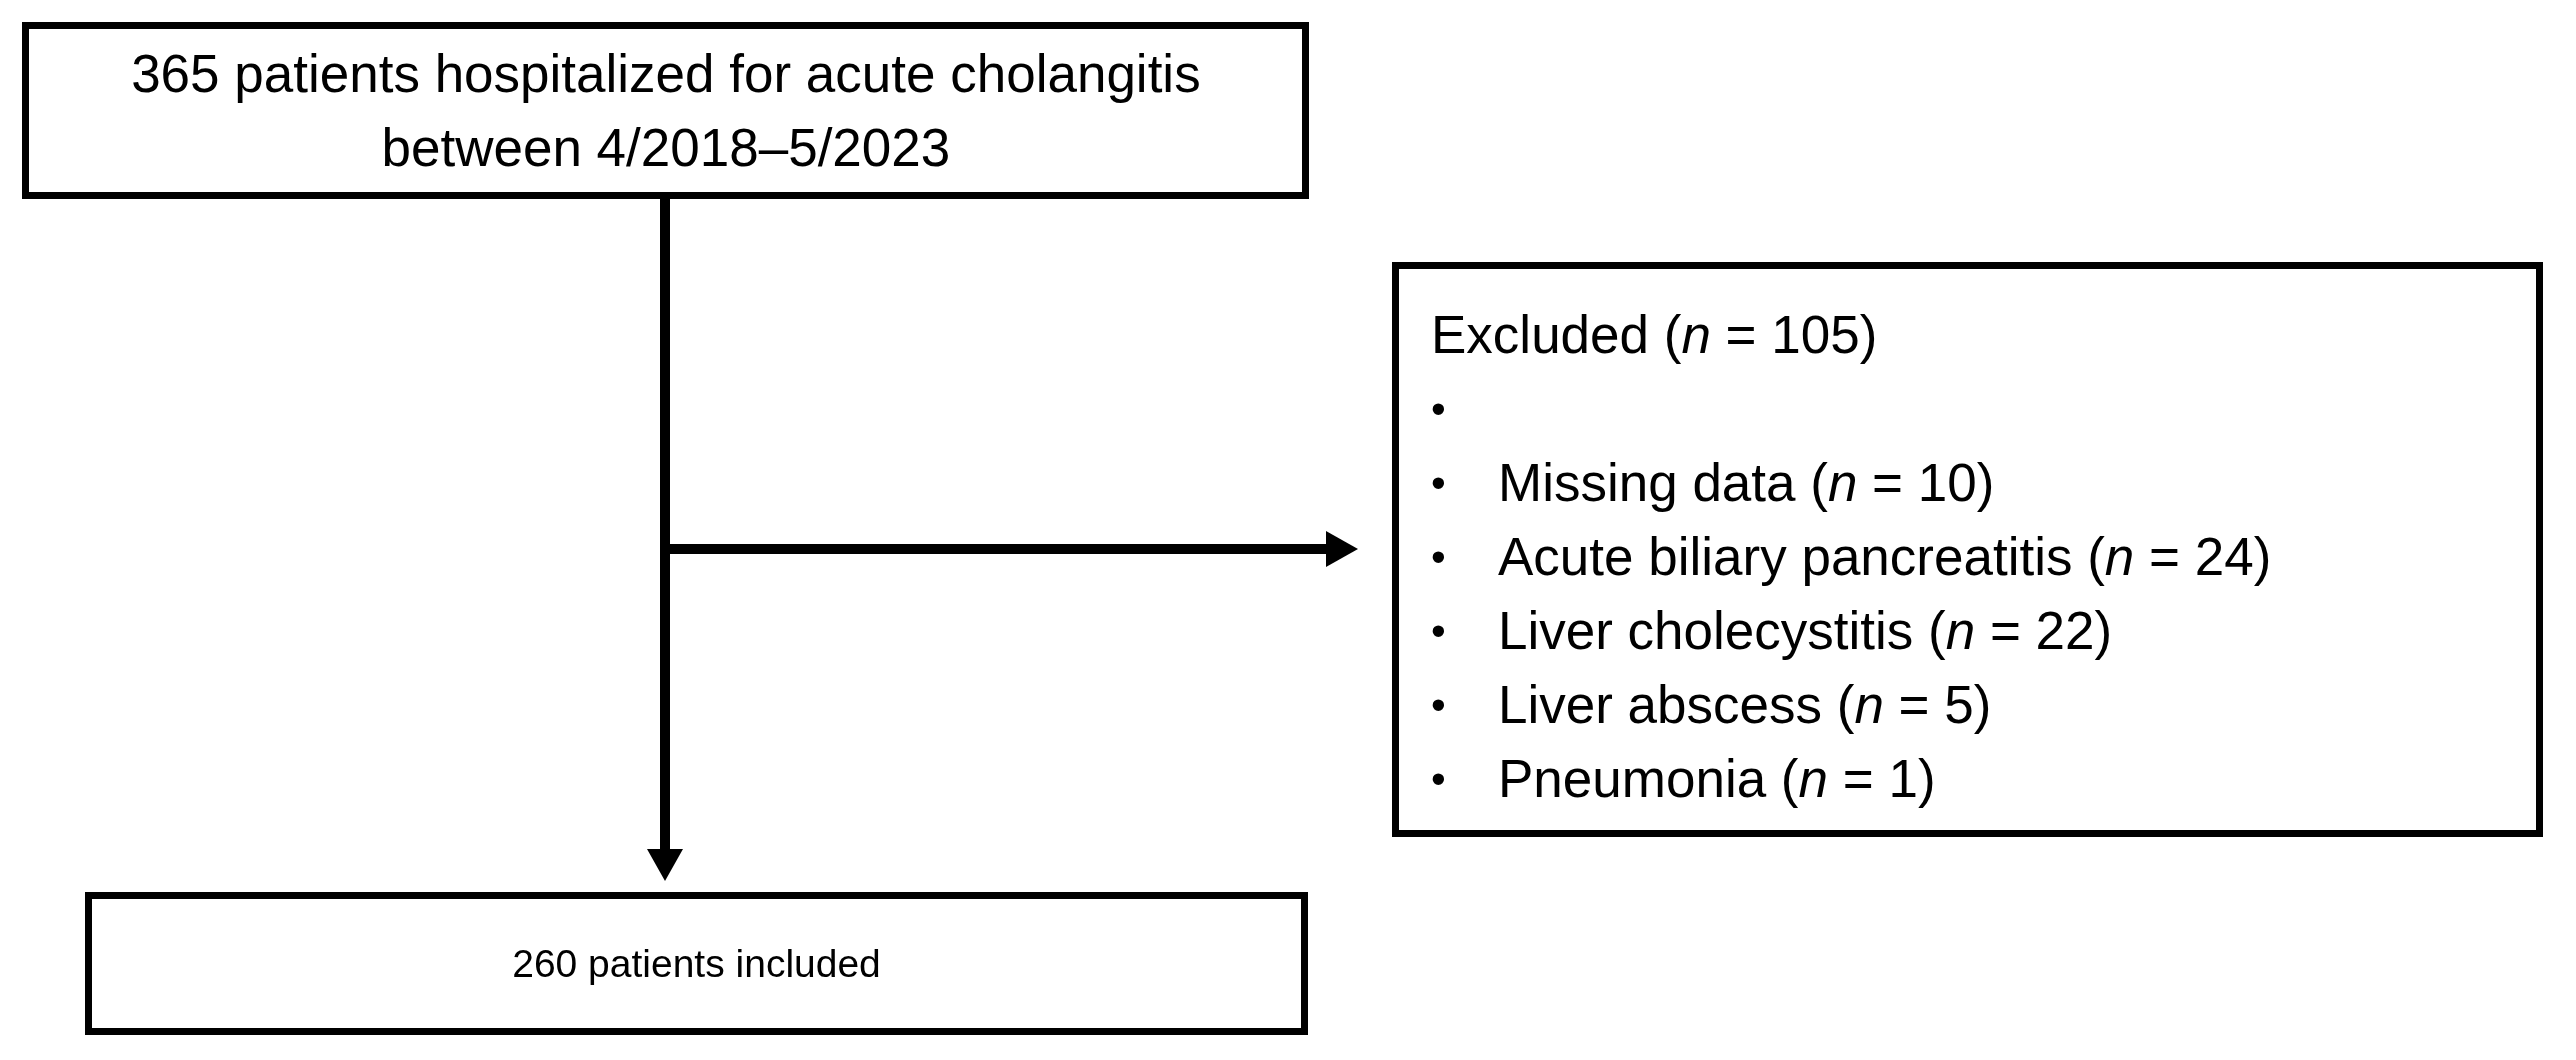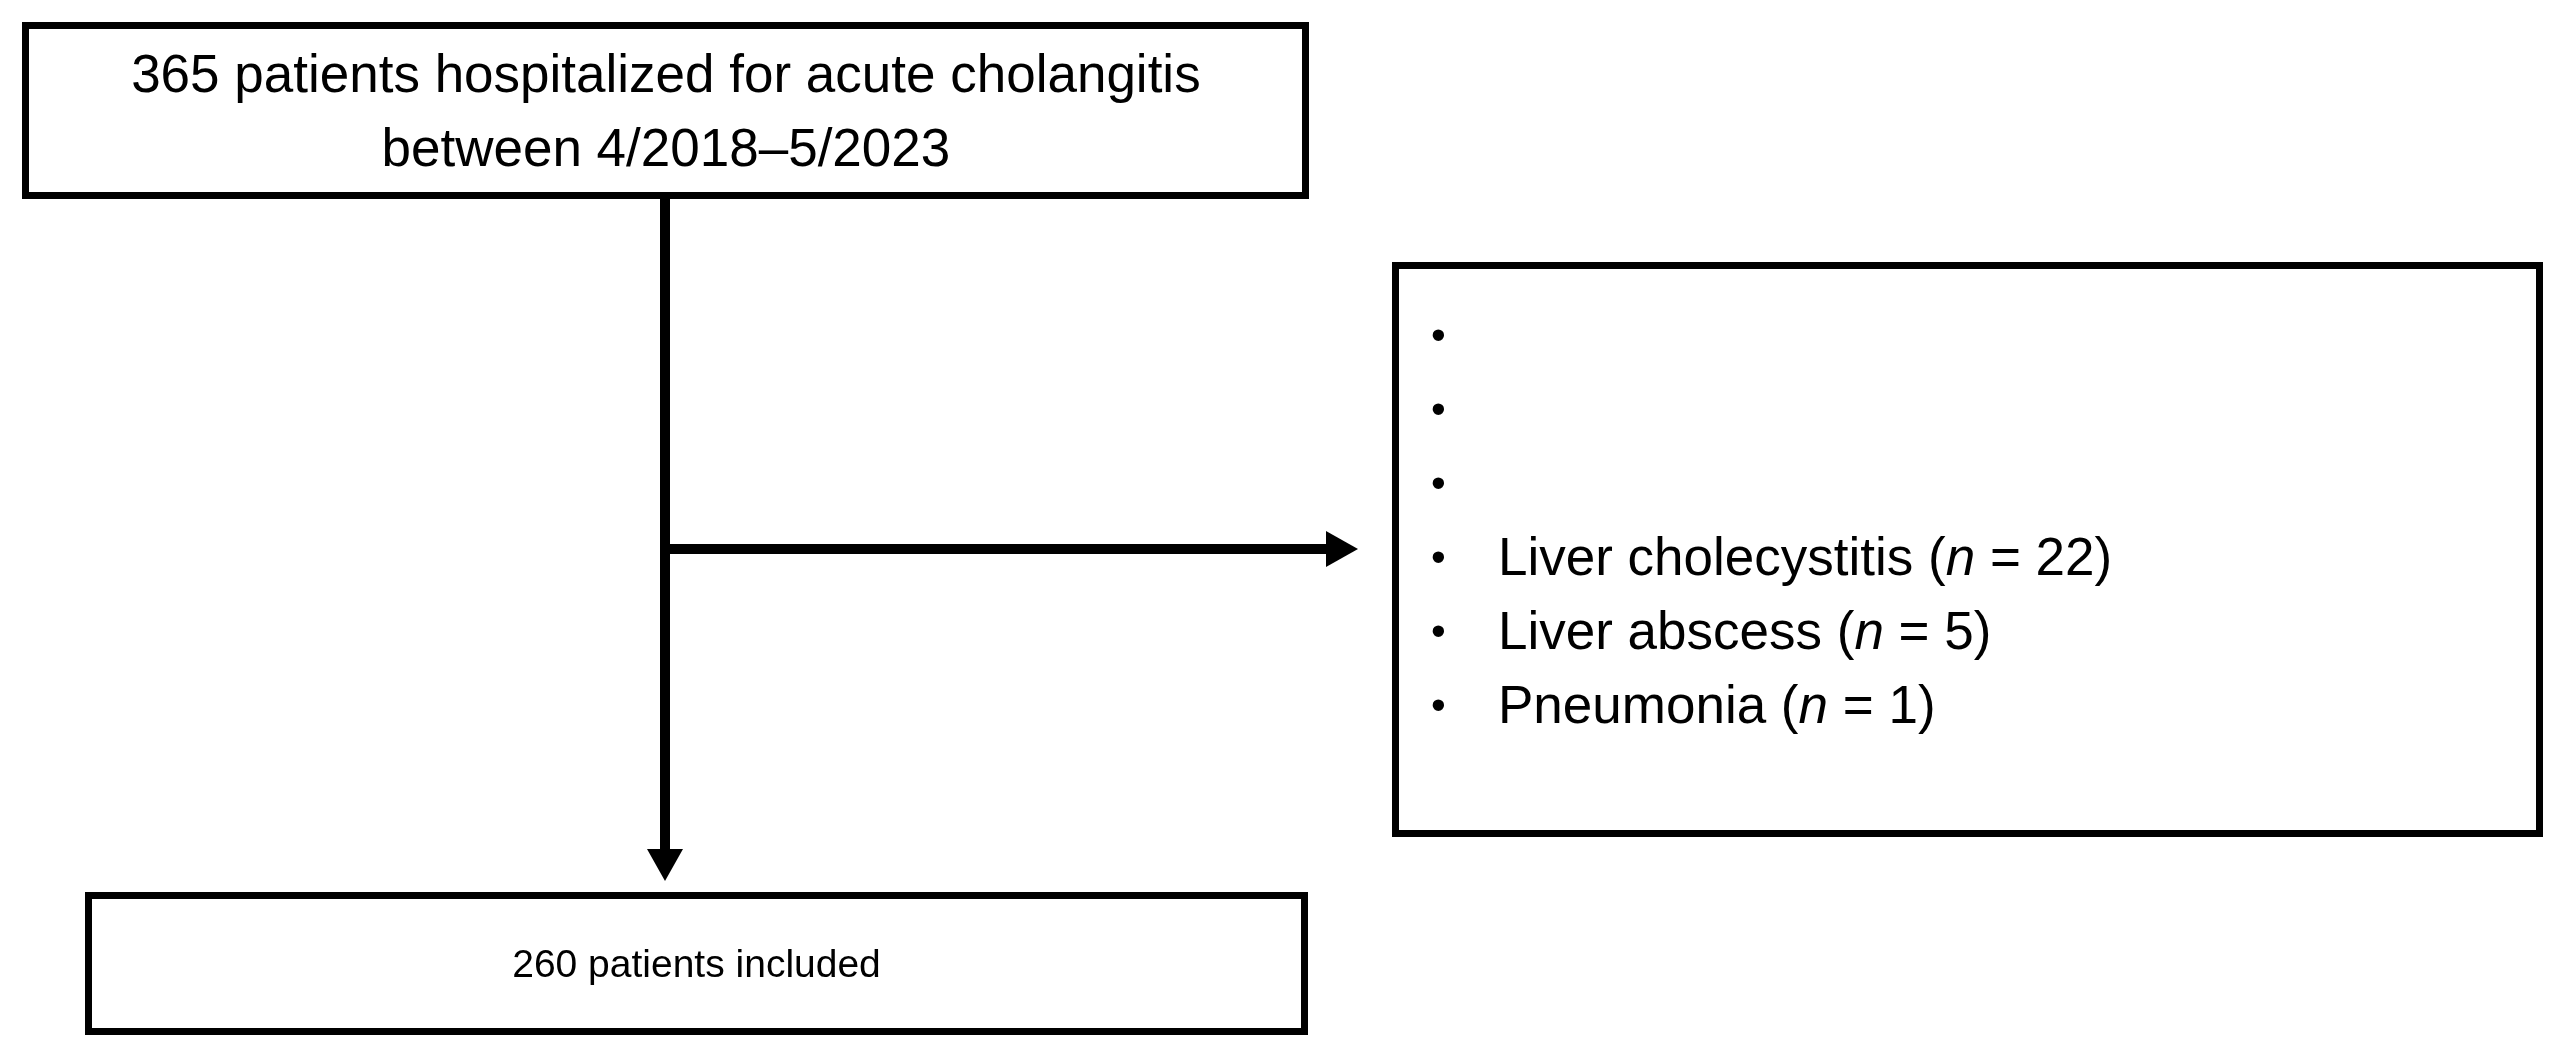--- a/index.html
+++ b/index.html
@@ -125,30 +125,33 @@
     <div>365 patients hospitalized for acute cholangitis</div>
     <div>between 4/2018–5/2023</div>
   </div>
 
   <div class="vline"></div>
   <div class="arrow-down"></div>
   <div class="hline"></div>
   <div class="arrow-right"></div>
 
   <div class="box excluded-box">
+    <div class="excl-heading"><span>Excluded</span><span> (</span><span class="n-italic">n</span><span> = </span><span>105</span><span>)</span></div>
 
     <ul class="excl-list">
       <li class="excl-item">
         <span class="bullet">•</span>
       </li>
       <li class="excl-item">
         <span class="bullet">•</span>
+        <span class="item-text"><span>Missing data</span><span> (</span><span class="n-italic">n</span><span> = </span><span>10</span><span>)</span></span>
       </li>
       <li class="excl-item">
         <span class="bullet">•</span>
+        <span class="item-text"><span>Acute biliary pancreatitis</span><span> (</span><span class="n-italic">n</span><span> = </span><span>24</span><span>)</span></span>
       </li>
       <li class="excl-item">
         <span class="bullet">•</span>
         <span class="item-text"><span>Liver cholecystitis</span><span> (</span><span class="n-italic">n</span><span> = </span><span>22</span><span>)</span></span>
       </li>
       <li class="excl-item">
         <span class="bullet">•</span>
         <span class="item-text"><span>Liver abscess</span><span> (</span><span class="n-italic">n</span><span> = </span><span>5</span><span>)</span></span>
       </li>
       <li class="excl-item">

